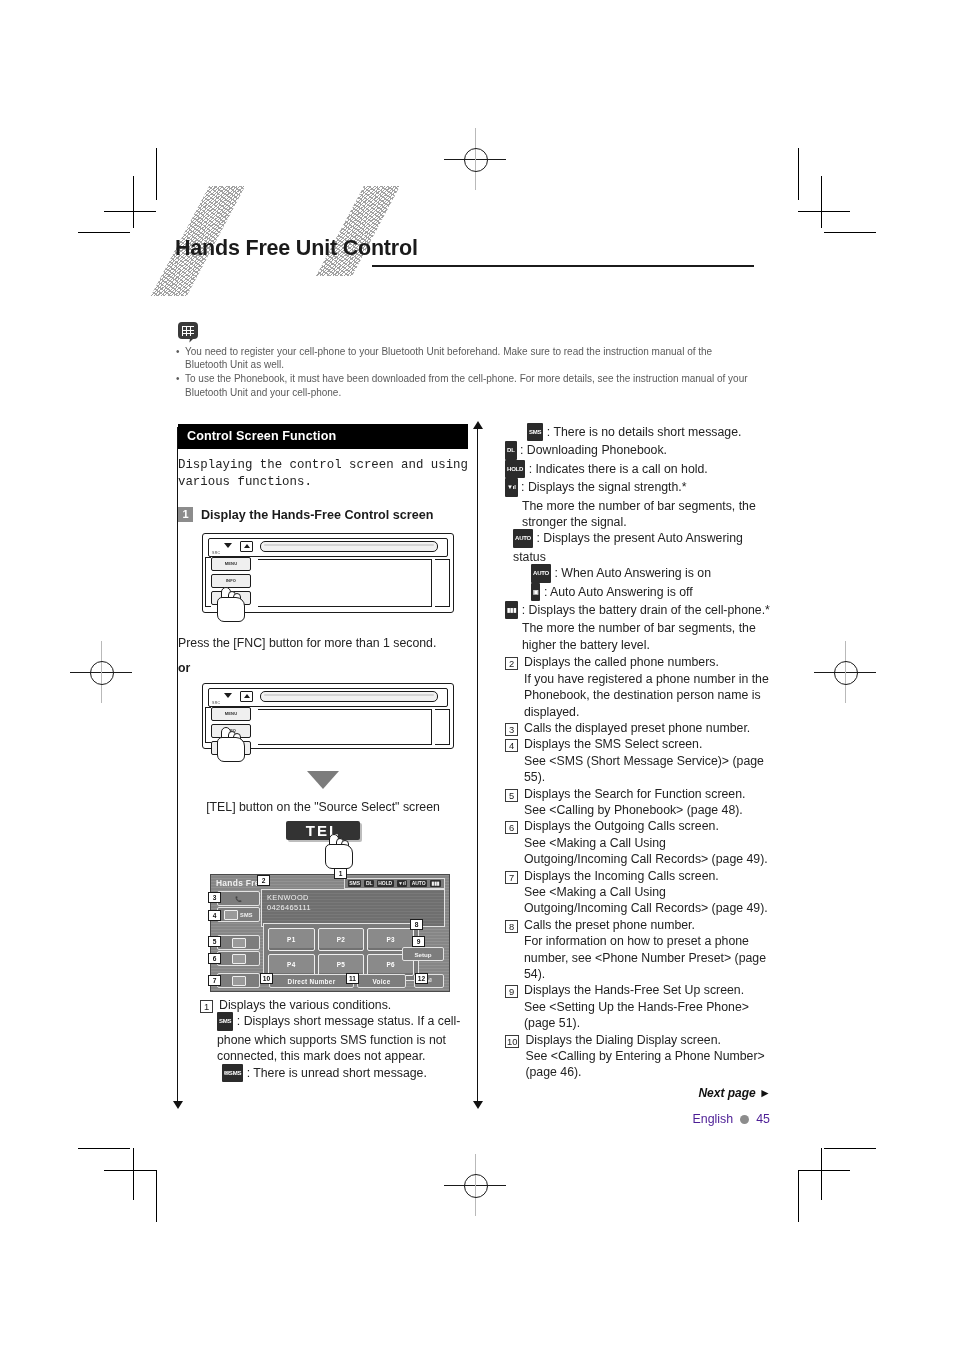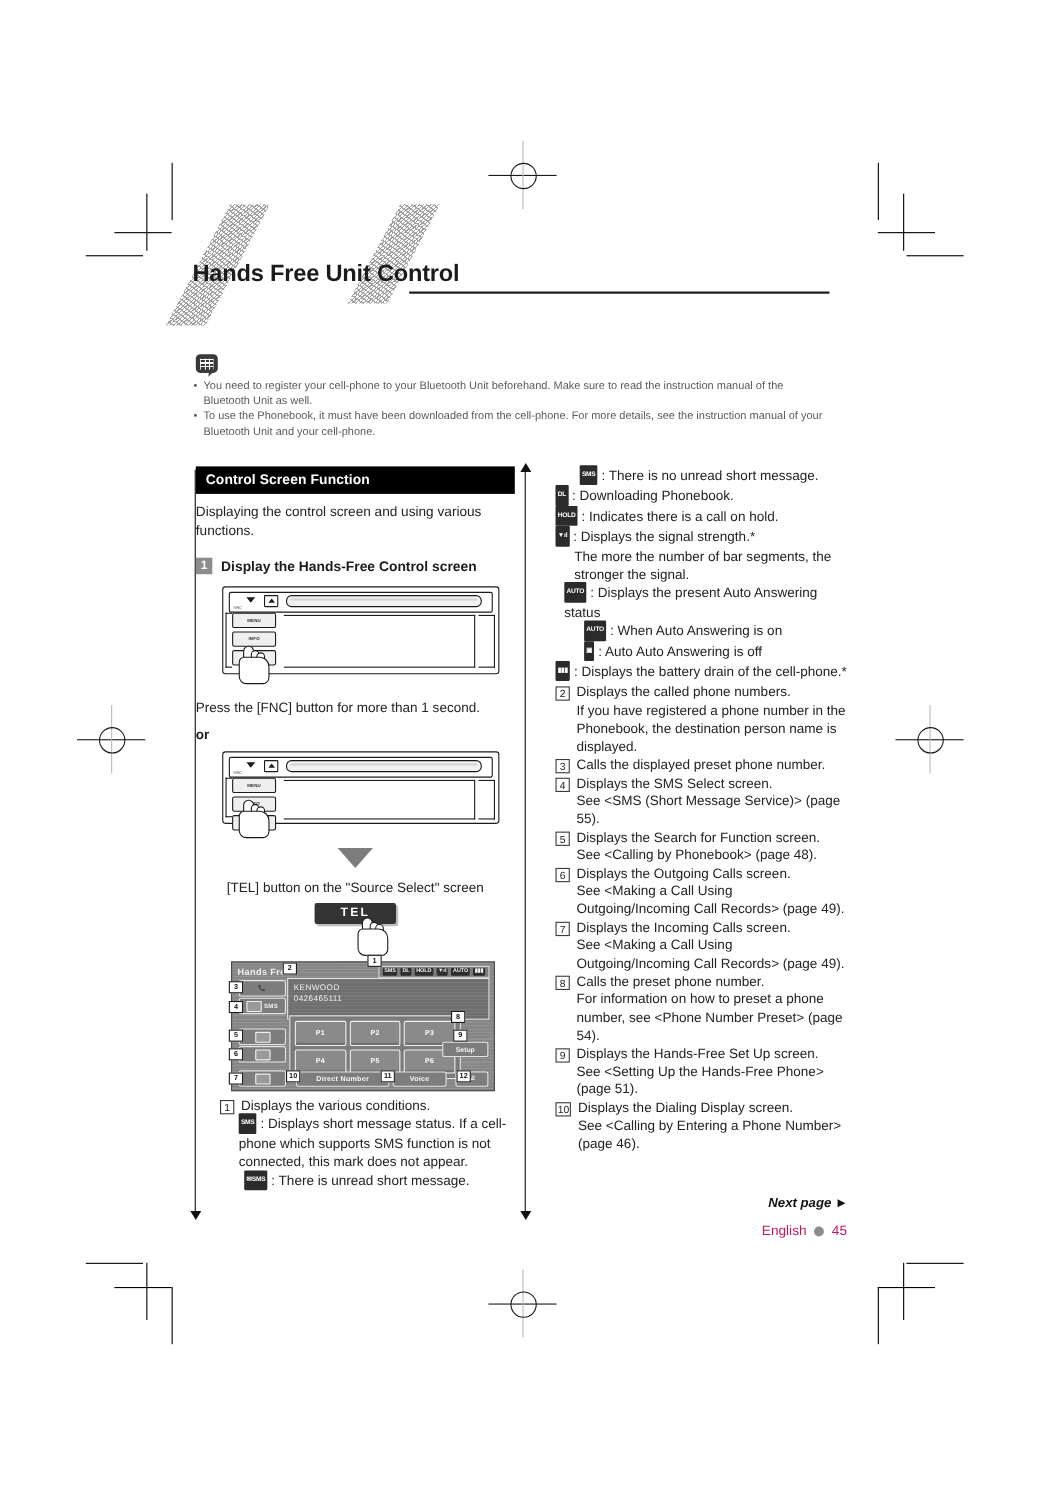--- a/index.html
+++ b/index.html
@@ -75,35 +75,35 @@
   .flowarrow{position:absolute;width:0;height:0;border-left:5px solid transparent;border-right:5px solid transparent;}
   .fa-down{border-top:8px solid #111;}
   .fa-up{border-bottom:8px solid #111;}
 
   
   .col-l{position:absolute;left:178px;top:424px;width:290px;}
   .secbar{
     background:#000;color:#fff;font-weight:bold;font-size:12.6px;
     padding:5px 9px 6px 9px;letter-spacing:.1px;
   }
-  .ltext{font-size:12.4px;line-height:16.6px;color:#232323;margin-top:8px;}
+  .ltext{font-size:12.4px;line-height:16.6px;color:#232323;margin-top:8px;font-family:Liberation Mono, monospace;}
   .steprow{display:flex;align-items:center;margin-top:17px;}
   .stepnum{
     background:#8c8c8c;color:#fff;font-weight:bold;font-size:11px;
     width:15px;height:15px;line-height:15px;text-align:center;margin-right:8px;
   }
   .steptext{font-weight:bold;font-size:12.6px;color:#1b1b1b;}
   .caption{font-size:12.3px;line-height:16.5px;color:#232323;}
   .orword{font-weight:bold;font-size:12.3px;color:#1b1b1b;margin-top:9px;}
 
   .bigarrow{width:0;height:0;border-left:16px solid transparent;border-right:16px solid transparent;border-top:18px solid #7c7c7c;margin:0 auto;}
 
   .telbtn{
     width:74px;height:19px;background:#333;color:#fff;border-radius:2px;
-    text-align:center;font-weight:bold;font-size:11px;line-height:19px;letter-spacing:2px;
+    text-align:center;font-weight:bold;font-size:15px;line-height:19px;letter-spacing:2px;
     margin:6px auto 0 auto;box-shadow:2px 2px 0 #bdbdbd;
   }
 
   
   .hand{position:relative;width:30px;height:34px;}
   .hand .palm{
     position:absolute;left:0;top:10px;width:26px;height:23px;
     border:1.6px solid #1b1b1b;border-radius:5px 9px 6px 7px;background:#fff;
   }
   .hand .f1{position:absolute;left:4px;top:0px;width:8px;height:16px;border:1.6px solid #1b1b1b;border-radius:5px;background:#fff;}
@@ -193,21 +193,21 @@
   .indent1{padding-left:17px;}
   .ibox{
     display:inline-block;background:#2b2b2b;color:#fff;font-size:6px;font-weight:bold;
     padding:1px 2px;border-radius:1px;vertical-align:middle;letter-spacing:-.2px;position:relative;top:-1px;
   }
 
   .col-r{position:absolute;left:505px;top:424px;width:265px;}
   .col-lb{position:absolute;left:200px;top:997px;width:270px;}
 
   .nextpage{position:absolute;right:183px;top:1086px;font-style:italic;font-weight:bold;font-size:12px;color:#111;}
-  .footer{position:absolute;right:184px;top:1112px;display:flex;align-items:center;gap:7px;font-size:12.4px;color:#be185d;}
+  .footer{position:absolute;right:184px;top:1112px;display:flex;align-items:center;gap:7px;font-size:12.4px;color:#4c1d95;}
   .footer .dot{width:9px;height:9px;border-radius:50%;background:#8c8c8c;display:inline-block;}
   .footer b{font-weight:normal;text-align:right;}
 </style>
 </head>
 <body>
 
 <div class="page">
 
   <div class="mark cm-h" style="left:78px;top:232px;"></div>
   <div class="mark cm-v" style="left:133px;top:176px;"></div>
@@ -446,21 +446,21 @@
     </div>
     <div class="indent1" style="padding-left:22px;">
       <span class="ibox">✉SMS</span>
       <span>: There is unread short message.</span>
     </div>
   </div>
 
   <div class="col-r list">
     <div class="indent1" style="padding-left:22px;">
       <span class="ibox">SMS</span>
-      <span>: There is no unread short message.</span>
+      <span>: There is no details short message.</span>
     </div>
     <div>
       <span class="ibox">DL</span>
       <span>: Downloading Phonebook.</span>
     </div>
     <div>
       <span class="ibox">HOLD</span>
       <span>: Indicates there is a call on hold.</span>
     </div>
     <div>
@@ -478,20 +478,21 @@
       <span>: When Auto Answering is on</span>
     </div>
     <div class="indent1" style="padding-left:26px;">
       <span class="ibox">▣</span>
       <span>: Auto Auto Answering is off</span>
     </div>
     <div>
       <span class="ibox">▮▮▮</span>
       <span>: Displays the battery drain of the cell-phone.*</span>
     </div>
+    <div class="indent1">The more the number of bar segments, the higher the battery level.</div>
 
     <div class="li" style="margin-top:1px;">
       <div class="numbox">2</div>
       <div>
         <span>Displays the called phone numbers.</span>
         <div>If you have registered a phone number in the Phonebook, the destination person name is displayed.</div>
       </div>
     </div>
     <div class="li">
       <div class="numbox">3</div>

